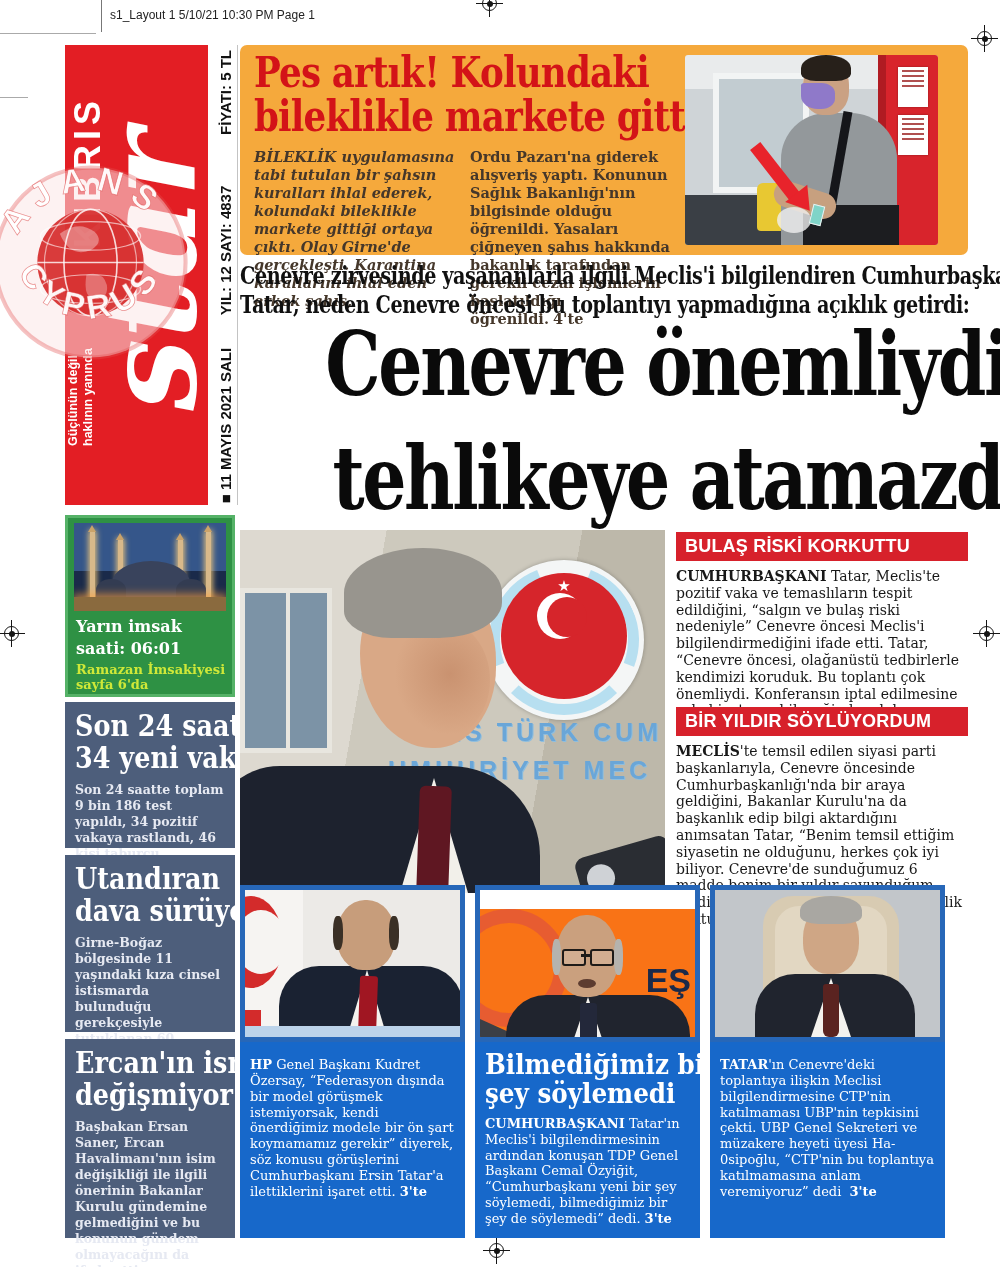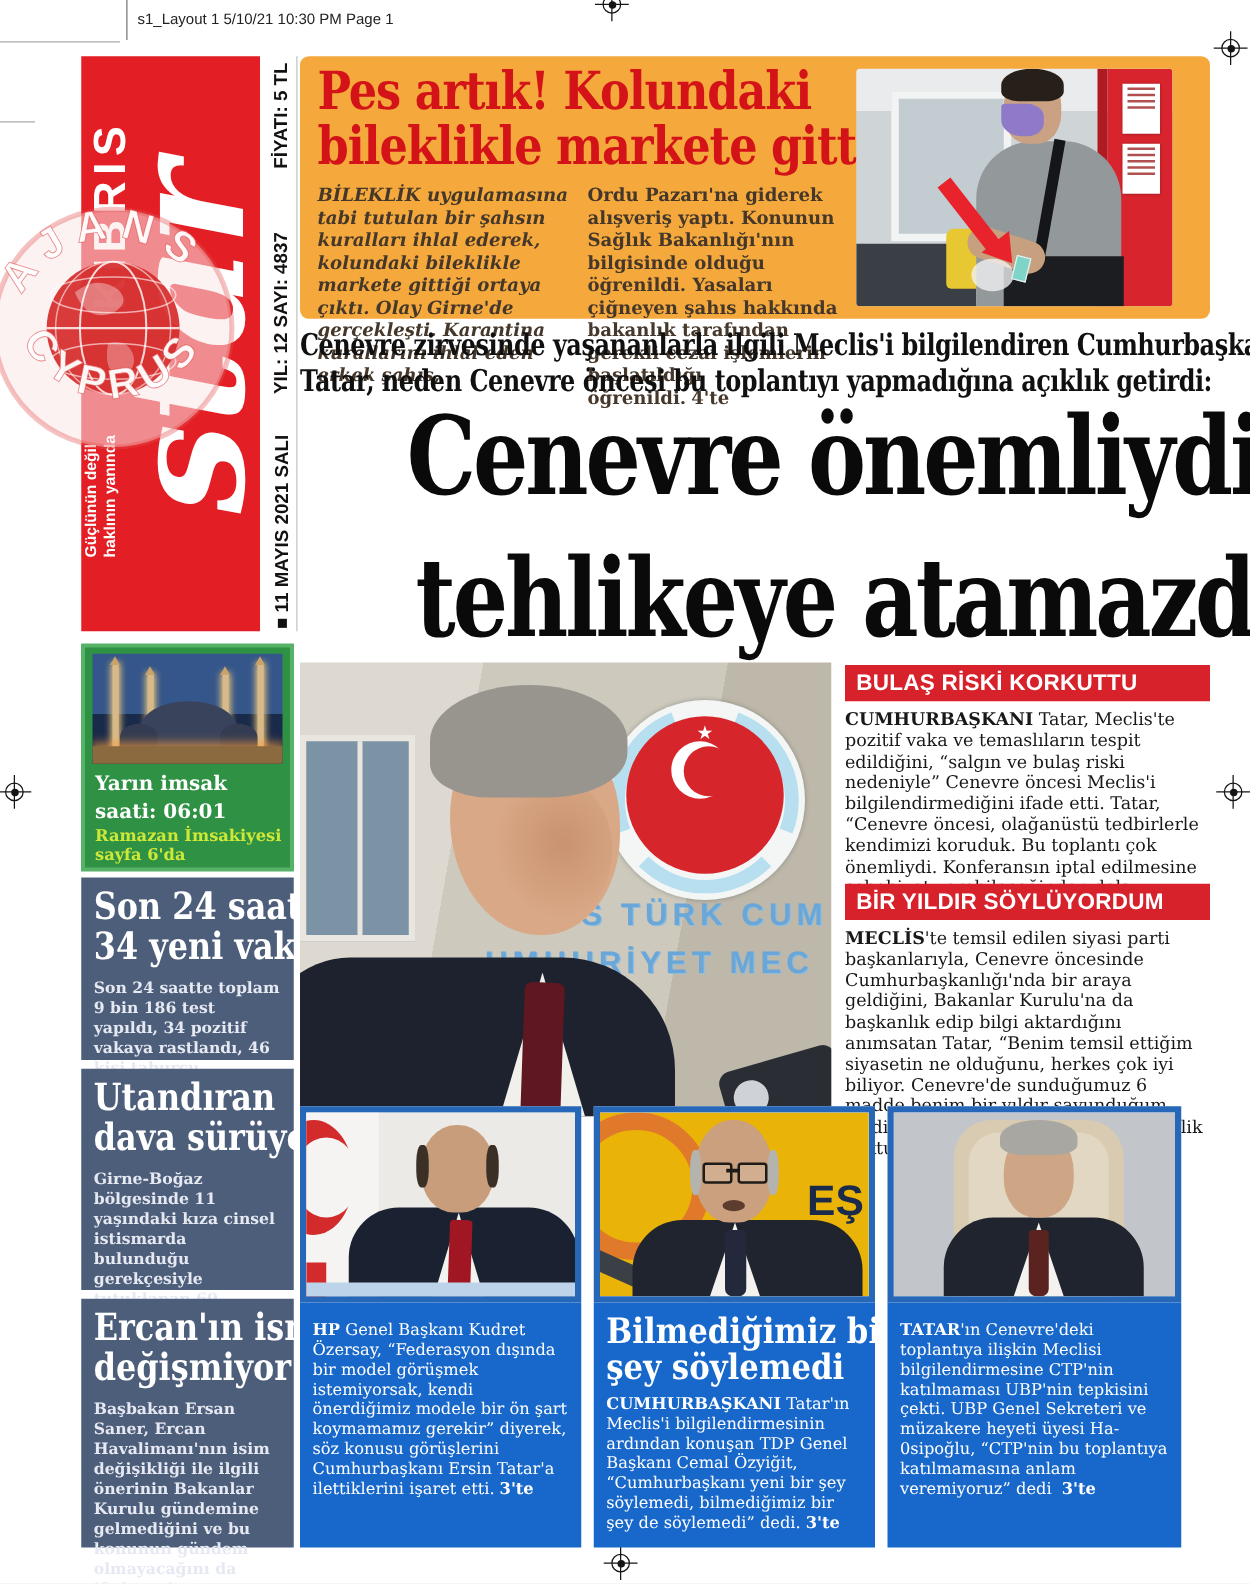--- a/index.html
+++ b/index.html
@@ -331,21 +331,21 @@
       <div class="p-body" style="left:34px;top:76px;width:184px;height:71px;"></div>
       <div class="p-shirt" style="left:102px;top:80px;border-bottom:67px solid #f4f2ee;"></div>
       <div class="p-tie" style="left:114px;top:86px;width:18px;height:61px;background:#a01622;transform:rotate(2deg);"></div>
       <div class="p-head" style="left:92px;top:10px;width:58px;height:70px;"></div>
       <div class="p-hairside" style="left:88px;top:26px;width:10px;height:34px;"></div>
       <div class="p-hairside" style="left:144px;top:26px;width:10px;height:34px;"></div>
       <div style="position:absolute;left:0;bottom:0;width:100%;height:11px;background:#bcd3ea;"></div>
     </div>
   </div>
   <div class="pframe" style="left:475px;width:225px;">
-    <div class="por" style="background:#eab308;">
+    <div class="por" style="background:#f97316;margin-top:19px;">
       <div style="position:absolute;left:-30px;top:0px;width:90px;height:90px;border:14px solid rgba(216,72,72,.55);border-radius:50%;"></div>
       <div style="position:absolute;right:4px;top:52px;font:700 34px 'Liberation Sans',sans-serif;color:#1a2a4a;">EŞ</div>
       <div style="position:absolute;left:-14px;top:118px;width:60px;height:16px;background:#3b3f46;border-radius:8px;transform:rotate(24deg);"></div>
       <div class="p-body" style="left:26px;top:86px;width:184px;height:61px;background:#20242e;"></div>
       <div class="p-shirt" style="left:88px;top:88px;border-bottom:59px solid #f4f2ee;"></div>
       <div class="p-tie" style="left:100px;top:94px;width:17px;height:53px;background:#23283a;"></div>
       <div class="p-head" style="left:76px;top:6px;width:62px;height:82px;background:#caa07e;"></div>
       <div class="p-hairside" style="left:72px;top:30px;width:9px;height:36px;background:#b5b3ae;"></div>
       <div class="p-hairside" style="left:134px;top:30px;width:9px;height:36px;background:#b5b3ae;"></div>
       <div class="glass" style="left:82px;top:40px;"></div>

